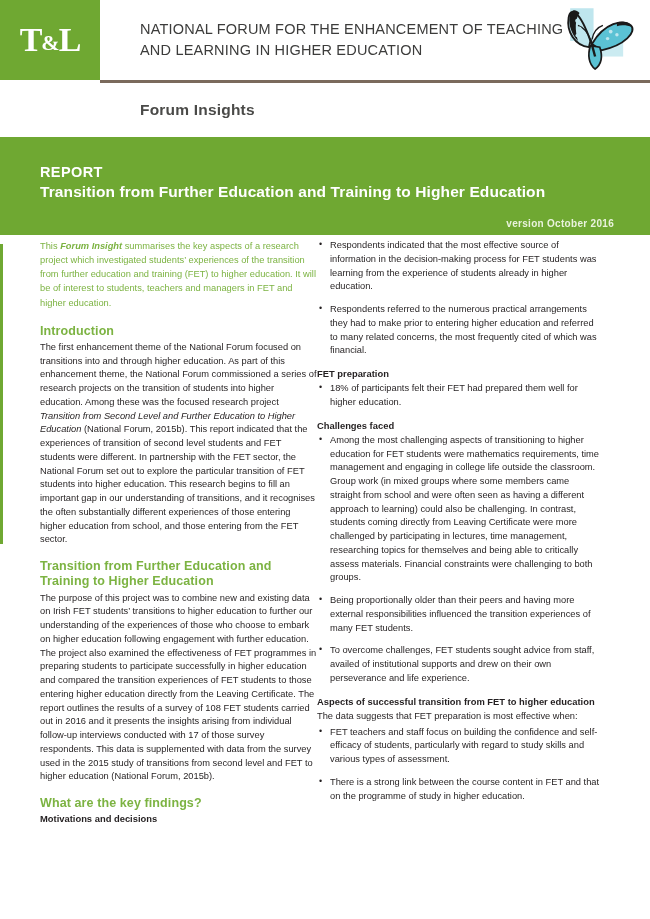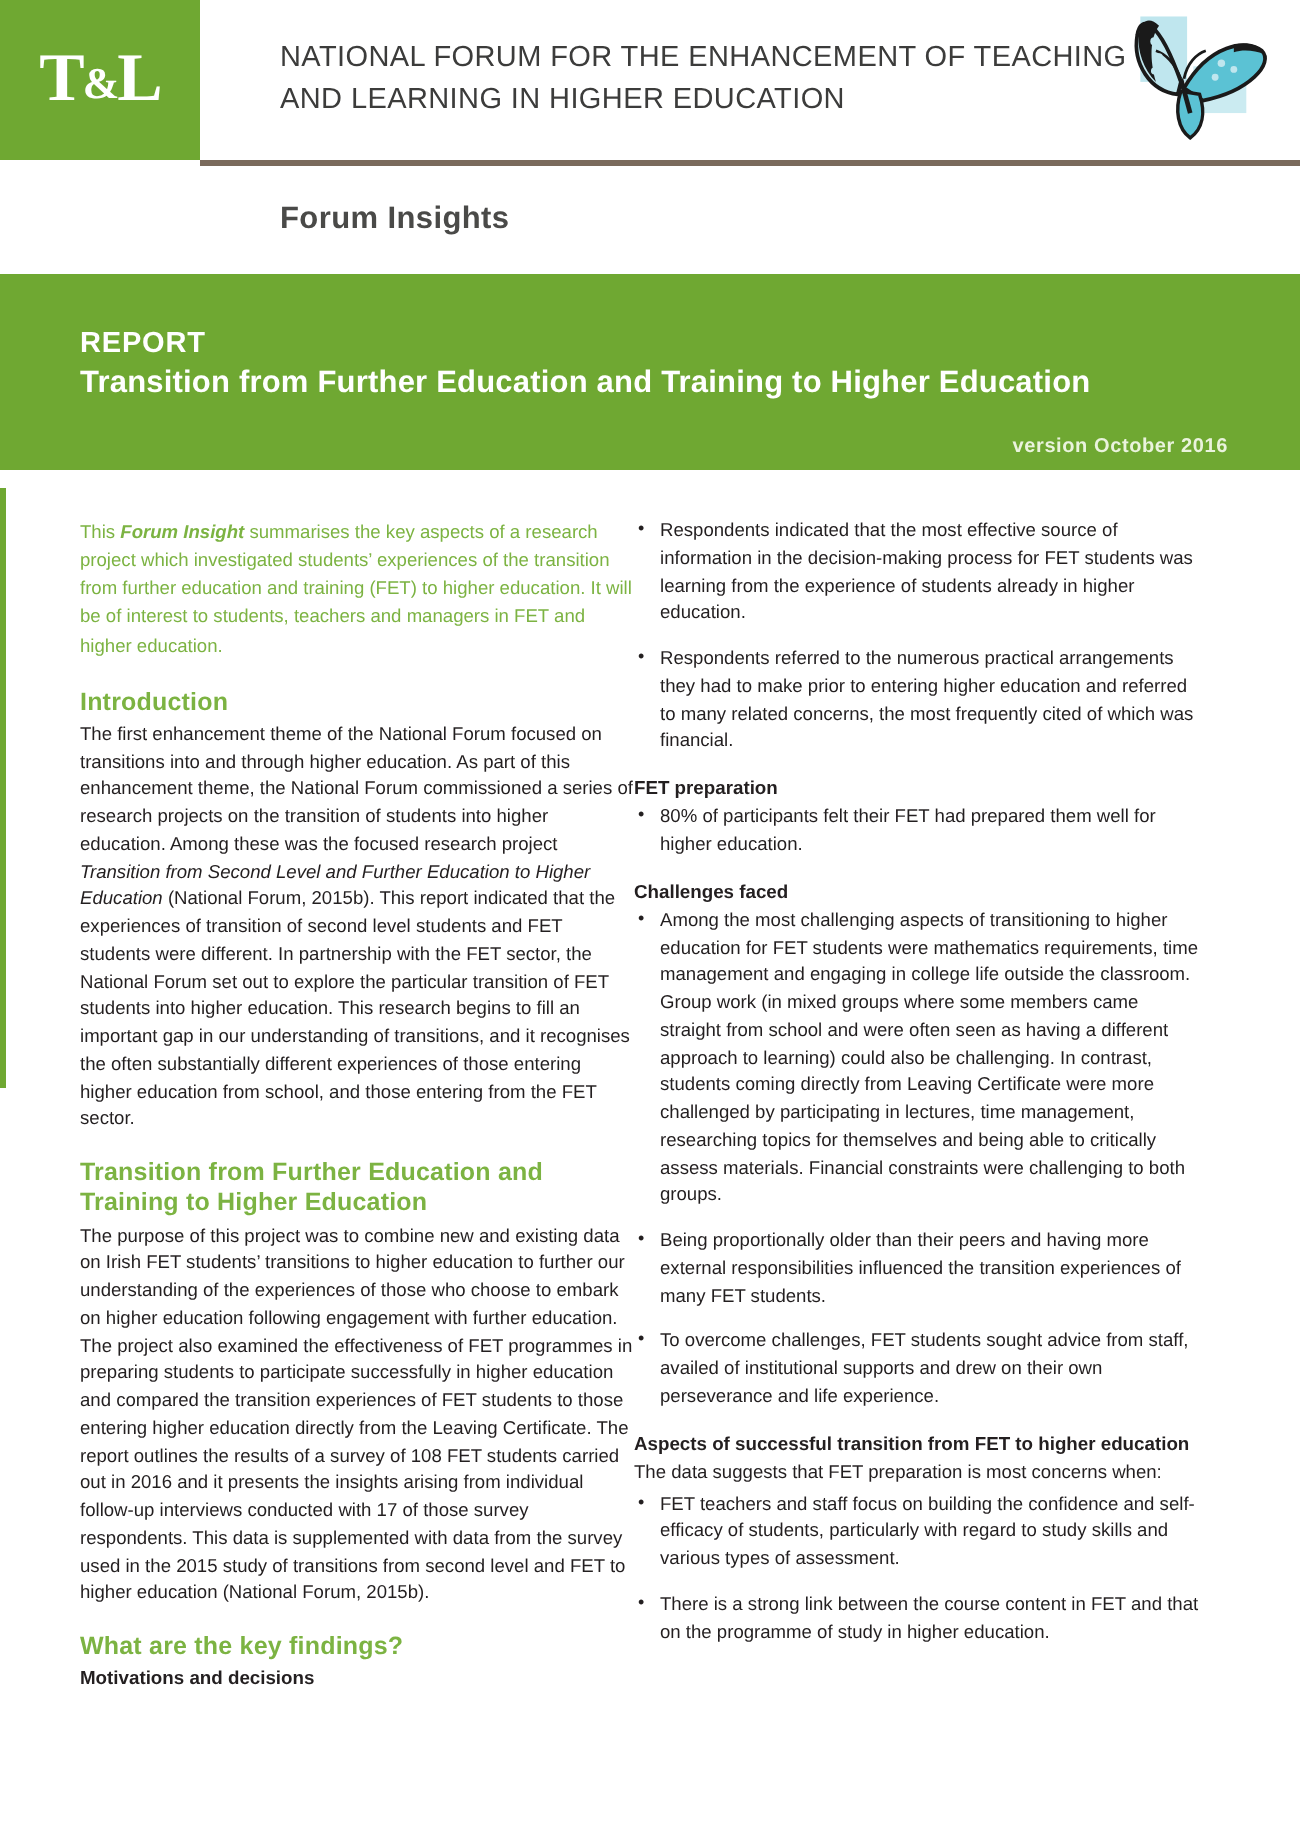--- a/index.html
+++ b/index.html
@@ -124,21 +124,21 @@
   .left-edge-rule {
     position: absolute;
     left: 0;
     top: 244px;
     width: 3px;
     height: 300px;
     background: #6fa832;
   }
   .content {
     display: flex;
-    padding: 24px 28px 0 40px;
+    padding: 4px 28px 0 40px;
     box-sizing: border-box;
   }
   .col {
     width: 277px;
     box-sizing: border-box;
   }
   .col-right {
     width: 283px;
   }
 
@@ -275,36 +275,36 @@
   <div class="col col-right">
 
     <ul>
       <li>Respondents indicated that the most effective source of information in the decision-making process for FET students was learning from the experience of students already in higher education.</li>
       <li>Respondents referred to the numerous practical arrangements they had to make prior to entering higher education and referred to many related concerns, the most frequently cited of which was financial.</li>
     </ul>
 
     <div class="sect">
       <h3>FET preparation</h3>
       <ul>
-        <li>80% of participants felt their FET had prepared them well for higher education.</li>
+        <li>18% of participants felt their FET had prepared them well for higher education.</li>
       </ul>
     </div>
 
     <div class="sect">
       <h3>Challenges faced</h3>
       <ul>
         <li>Among the most challenging aspects of transitioning to higher education for FET students were mathematics requirements, time management and engaging in college life outside the classroom.  Group work (in mixed groups where some members came straight from school and were often seen as having a different approach to learning) could also be challenging.  In contrast, students coming directly from Leaving Certificate were more challenged by participating in lectures, time management, researching topics for themselves and being able to critically assess materials.  Financial constraints were challenging to both groups.</li>
         <li>Being proportionally older than their peers and having more external responsibilities influenced the transition experiences of many FET students.</li>
         <li>To overcome challenges, FET students sought advice from staff, availed of institutional supports and drew on their own perseverance and life experience.</li>
       </ul>
     </div>
 
     <div class="sect">
       <h3>Aspects of successful transition from FET to higher education</h3>
-      <p class="para-tight">The data suggests that FET preparation is most concerns when:</p>
+      <p class="para-tight">The data suggests that FET preparation is most effective when:</p>
       <ul>
         <li>FET teachers and staff focus on building the confidence and self-efficacy of students, particularly with regard to study skills and various types of assessment.</li>
         <li>There is a strong link between the course content in FET and that on the programme of study in higher education.</li>
       </ul>
     </div>
 
   </div>
 </div>
 
 </body></html>

